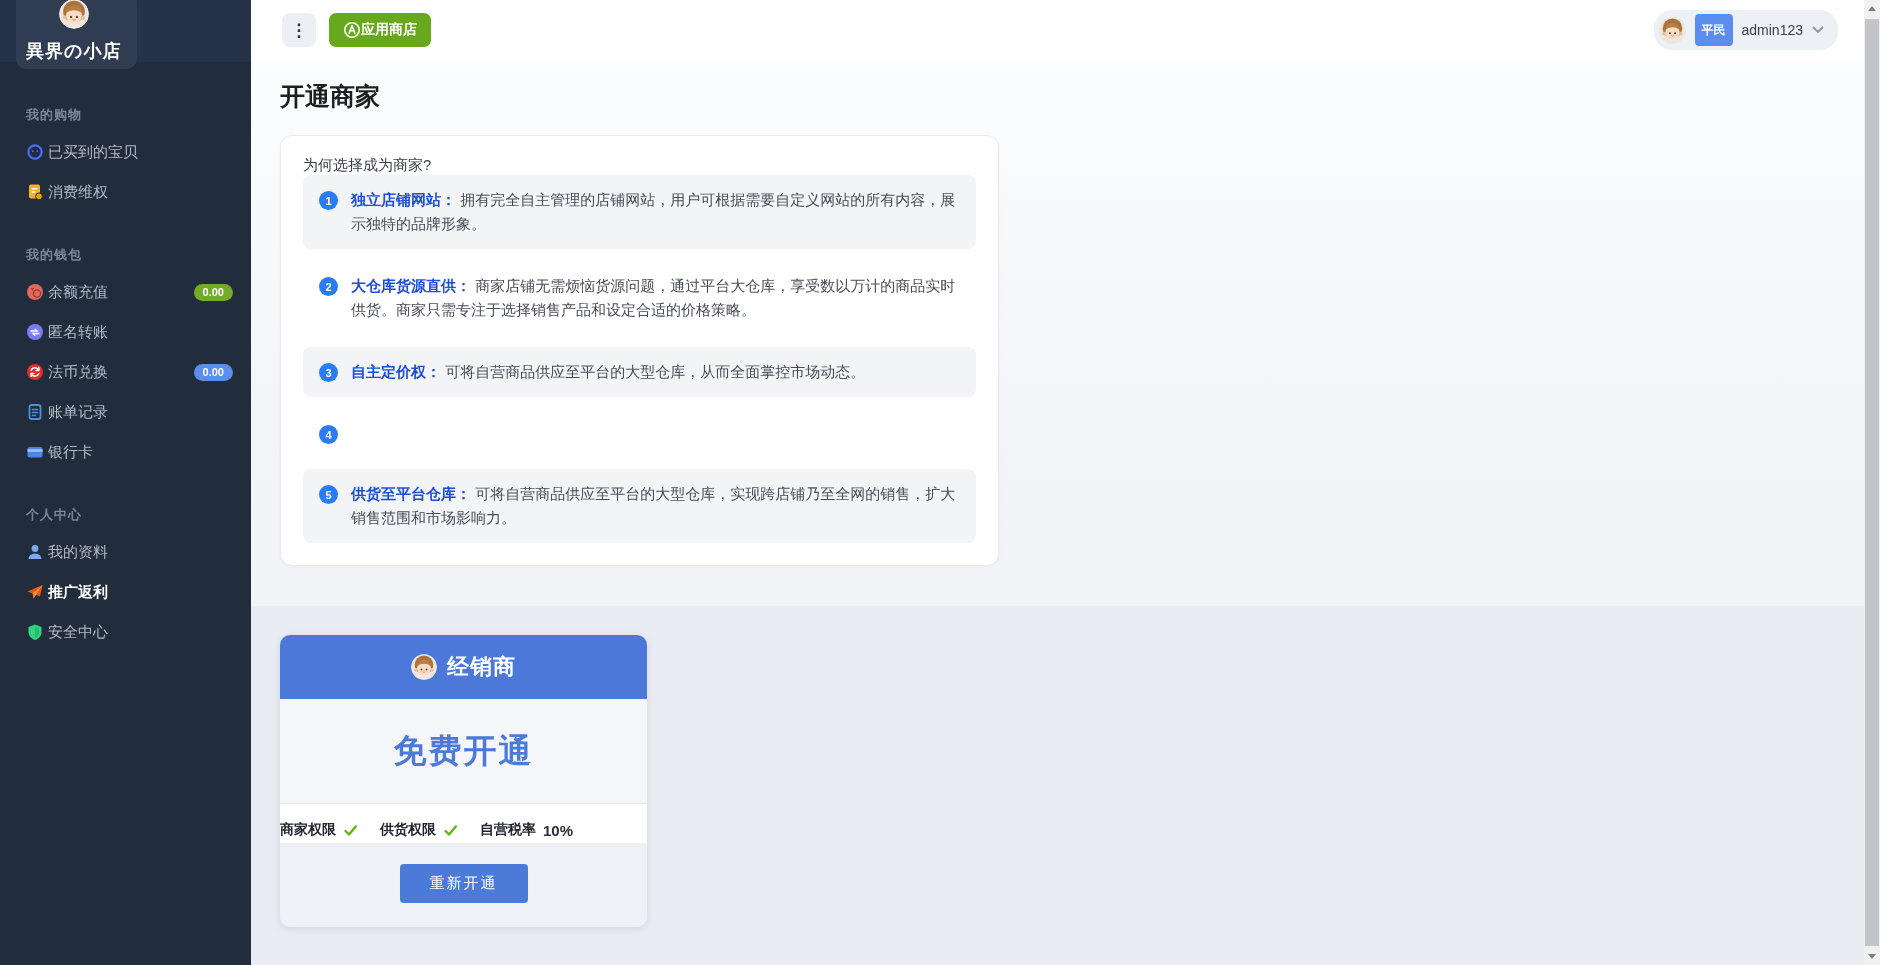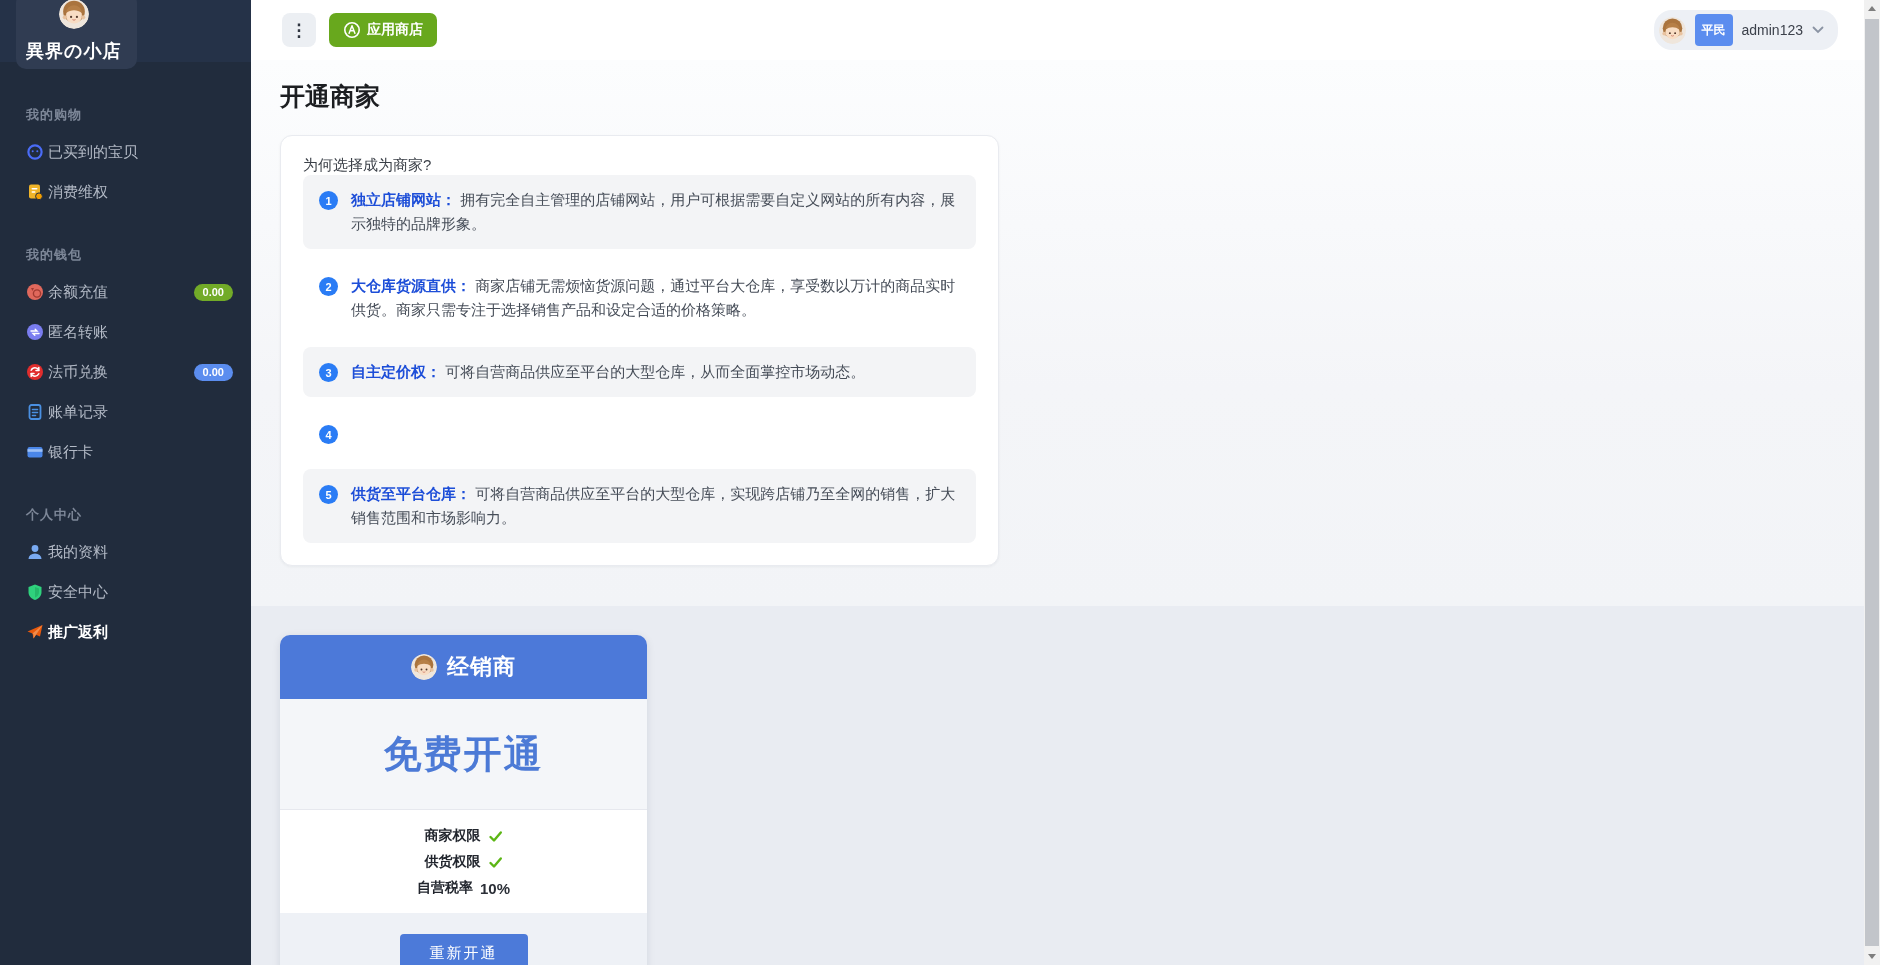--- a/index.html
+++ b/index.html
@@ -20,21 +20,21 @@
   .nav-item .ico { width:18px; height:18px; flex-shrink:0; display:inline-flex; }
   .nav-item.active { color:#ffffff; font-weight:bold; }
   .pill { margin-left:auto; font-size:11px; font-weight:bold; color:#fff; border-radius:10px; padding:3px 9px; line-height:1; }
   .pill-green { background:#72ab28; }
   .pill-blue { background:#5b8def; }
 
   
   .main { flex:1; display:flex; flex-direction:column; height:965px; position:relative; background:#e9ecf2; }
   .topbar { height:60px; background:#ffffff; display:flex; align-items:center; padding:0 26px 0 31px; flex-shrink:0; }
   .dots-btn { width:34px; height:34px; background:#eceff3; border:none; border-radius:8px; font-size:17px; font-weight:bold; color:#2f3540; cursor:pointer; line-height:1; }
-  .appstore-btn { margin-left:13px; height:34px; background:#68a81d; border:none; border-radius:7px; color:#fff; font-size:14px; font-weight:bold; display:inline-flex; align-items:center; gap:6px; padding:0 14px; cursor:pointer; }
+  .appstore-btn { margin-left:13px; height:34px; background:#68a81d; border:none; border-radius:7px; color:#fff; font-size:14px; font-weight:bold; display:inline-flex; align-items:center; padding:0 14px; cursor:pointer; }
   .topbar-right { margin-left:auto; }
   .user-chip { display:flex; align-items:center; gap:9px; background:#edf0f5; border-radius:18px; padding:4px 14px 4px 5px; cursor:pointer; }
   .role-badge { background:#5b8def; color:#fff; font-size:12px; font-weight:bold; border-radius:4px; padding:10px 7px; line-height:1; }
   .username { color:#3c414b; font-size:14px; }
 
   .content { flex:1; overflow:hidden; display:flex; flex-direction:column; }
   .section-top { background:linear-gradient(180deg,#fcfdfe 0%,#f4f5f8 60%,#f2f4f7 100%); padding:20px 0 40px 29px; }
   .page-title { font-size:25px; font-weight:bold; color:#1c1e21; margin-bottom:22px; }
   .why-card { width:719px; background:#fff; border:1px solid #e9ebf0; border-radius:12px; padding:20px 22px 10px 22px; box-shadow:0 1px 3px rgba(27,31,35,.05); }
   .why-question { font-size:15px; color:#3b4048; }
@@ -42,22 +42,22 @@
   .why-item.alt { background:#f3f4f6; }
   .num-circle { width:19px; height:19px; border-radius:50%; background:#2a7cf5; color:#fff; font-size:11px; font-weight:bold; display:flex; align-items:center; justify-content:center; flex-shrink:0; margin-top:3px; }
   .why-text { font-size:15px; line-height:1.6; color:#464d58; }
   .why-title { font-weight:bold; color:#1d4ed8; }
 
   .section-bottom { flex:1; background:#e9ecf2; padding:29px 0 0 29px; }
   .dealer-card { width:367px; border-radius:10px; overflow:hidden; box-shadow:0 2px 8px rgba(20,30,60,.10); }
   .dealer-header { background:#4c79d9; height:64px; display:flex; align-items:center; justify-content:center; gap:10px; }
   .dealer-title { color:#fff; font-size:22px; font-weight:bold; letter-spacing:1px; }
   .dealer-price { background:#f4f6f9; text-align:center; padding:30px 0 29px; }
-  .dealer-price-text { color:#4c7ad6; font-size:38px; font-weight:bold; letter-spacing:2px; }
-  .dealer-features { background:#ffffff; border-top:1px solid #e6e8ee; padding:17px 0 16px; display:flex; flex-direction:column; align-items:center; gap:8px; }
+  .dealer-price-text { color:#4c7ad6; font-size:33px; font-weight:bold; letter-spacing:2px; }
+  .dealer-features { background:#ffffff; border-top:1px solid #e6e8ee; padding:17px 0 4px; display:flex; align-items:center; gap:22px; }
   .feat-row { display:flex; align-items:center; gap:7px; font-size:14px; font-weight:bold; color:#22262e; }
   .feat-value { font-weight:bold; color:#2b2f37; font-size:15px; }
   .dealer-footer { background:#eef1f6; padding:21px 0 24px; text-align:center; }
   .reopen-btn { background:#4c7ad9; color:#fff; border:none; border-radius:4px; font-size:15px; padding:10px 30px; cursor:pointer; letter-spacing:2px; }
 
   
   .scrollbar { width:16px; height:965px; background:#f1f1f1; flex-shrink:0; position:relative; }
   .sb-arrow { position:absolute; left:0; width:16px; height:17px; display:flex; align-items:center; justify-content:center; }
   .sb-arrow svg { display:block; }
   .sb-up { top:0; } .sb-down { bottom:0; }
@@ -187,38 +187,38 @@
       <div class="nav-item">
         <span class="ico">
           <svg width="18" height="18" viewBox="0 0 18 18">
               <circle cx="9" cy="5.5" r="3.4" fill="#79aaf2"></circle>
               <path d="M2.5 16 a6.5 5.6 0 0 1 13 0 z" fill="#79aaf2"></path>
             </svg>
         </span>
         <span>我的资料</span>
       </div>
 
+      <div class="nav-item active">
+        <span class="ico">
+          <svg width="18" height="18" viewBox="0 0 18 18">
+              <path d="M16.5 2 L1.5 8.5 L6.5 10.5 L7.5 15.5 L10 11.8 L14 13.5 Z" fill="#e8590c"></path>
+              <path d="M6.5 10.5 L16.5 2 L7.5 15.5 L7.5 11.5 Z" fill="#f08c4b"></path>
+            </svg>
+        </span>
+        <span>推广返利</span>
+      </div>
+
       <div class="nav-item">
         <span class="ico">
           <svg width="18" height="18" viewBox="0 0 18 18">
               <path d="M9 1.5 L15.5 4 V9 C15.5 13 12.8 15.8 9 17 C5.2 15.8 2.5 13 2.5 9 V4 Z" fill="#2fd27d"></path>
               <path d="M9 4 L13 5.6 V9 C13 11.6 11.3 13.6 9 14.6 Z" fill="#25b96b"></path>
             </svg>
         </span>
         <span>安全中心</span>
-      </div>
-
-      <div class="nav-item active">
-        <span class="ico">
-          <svg width="18" height="18" viewBox="0 0 18 18">
-              <path d="M16.5 2 L1.5 8.5 L6.5 10.5 L7.5 15.5 L10 11.8 L14 13.5 Z" fill="#e8590c"></path>
-              <path d="M6.5 10.5 L16.5 2 L7.5 15.5 L7.5 11.5 Z" fill="#f08c4b"></path>
-            </svg>
-        </span>
-        <span>推广返利</span>
       </div>
     </nav>
   </aside>
 
   <div class="main">
 
     <header class="topbar">
       <button class="dots-btn">⋮</button>
       <button class="appstore-btn">
         <span>

